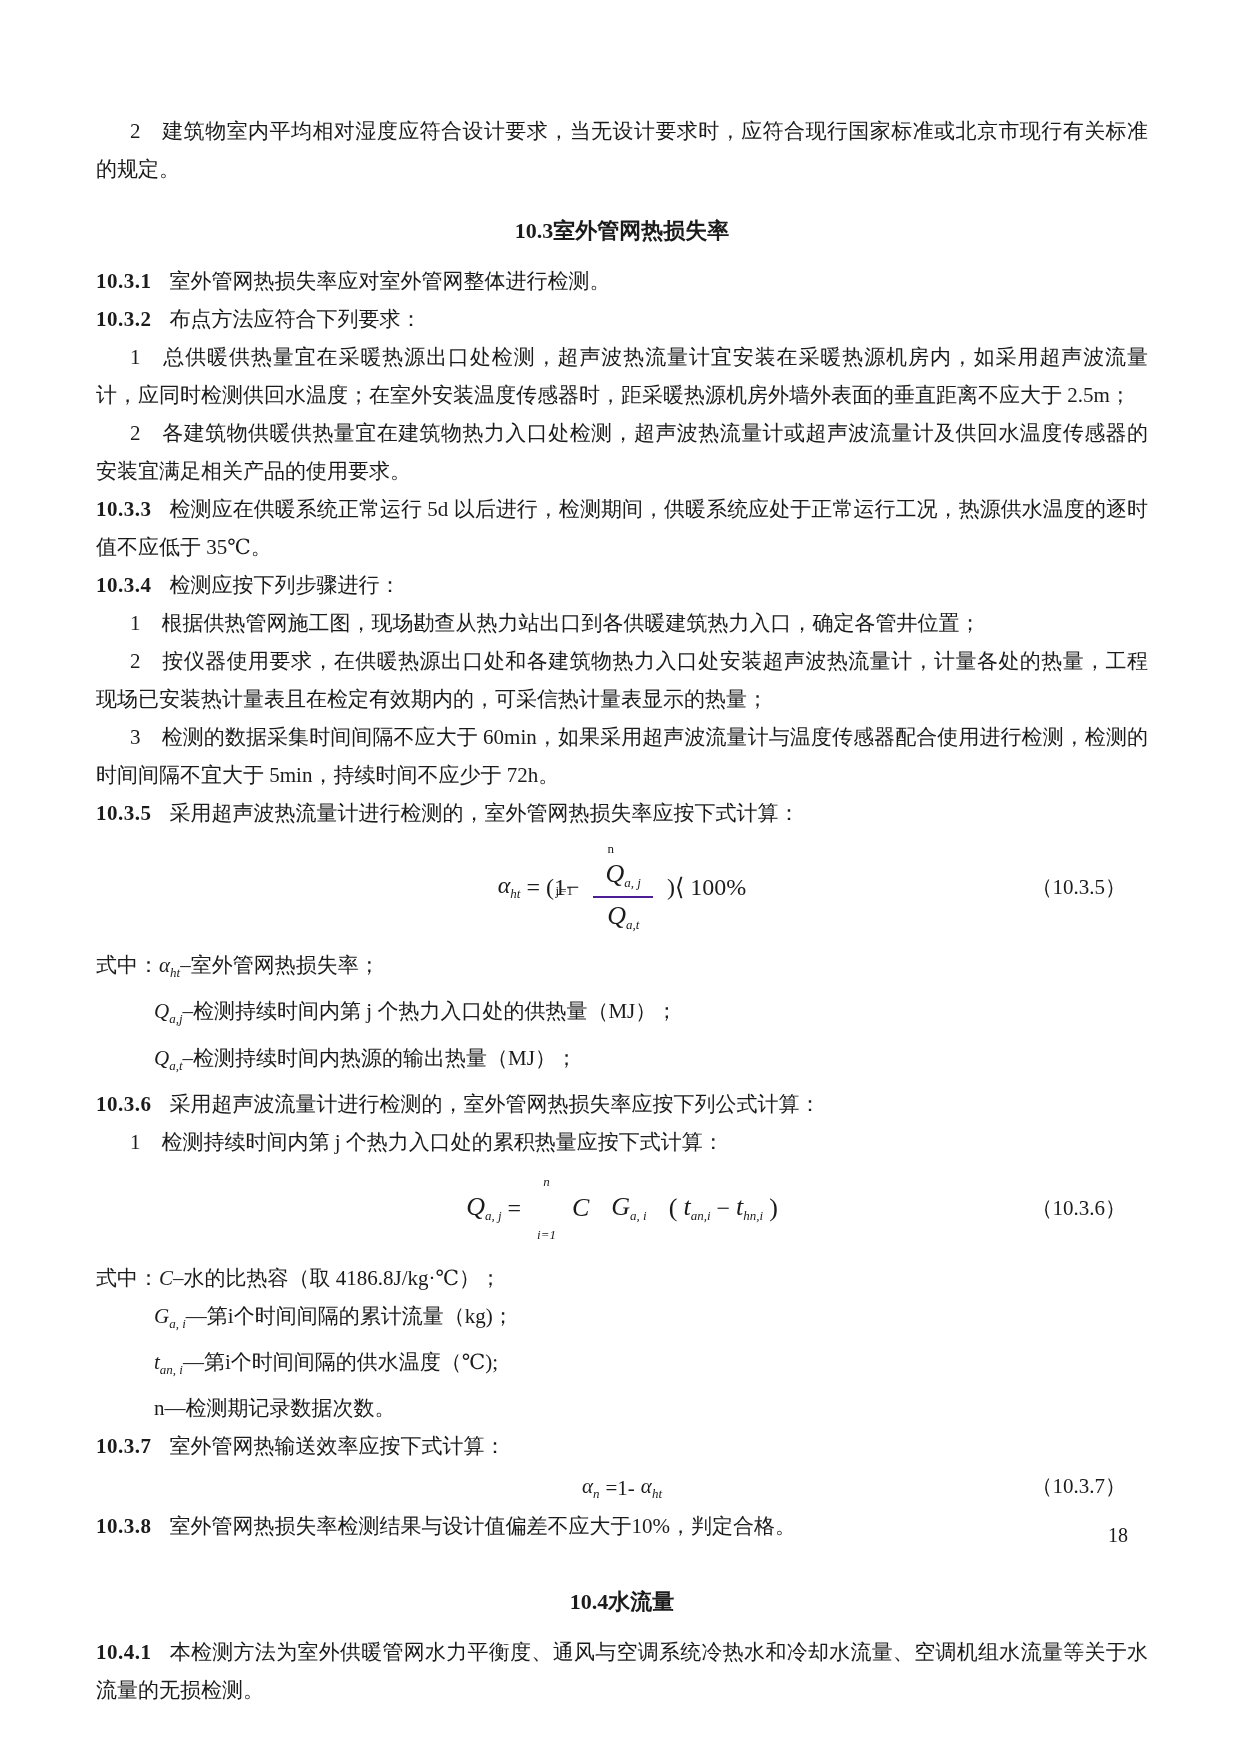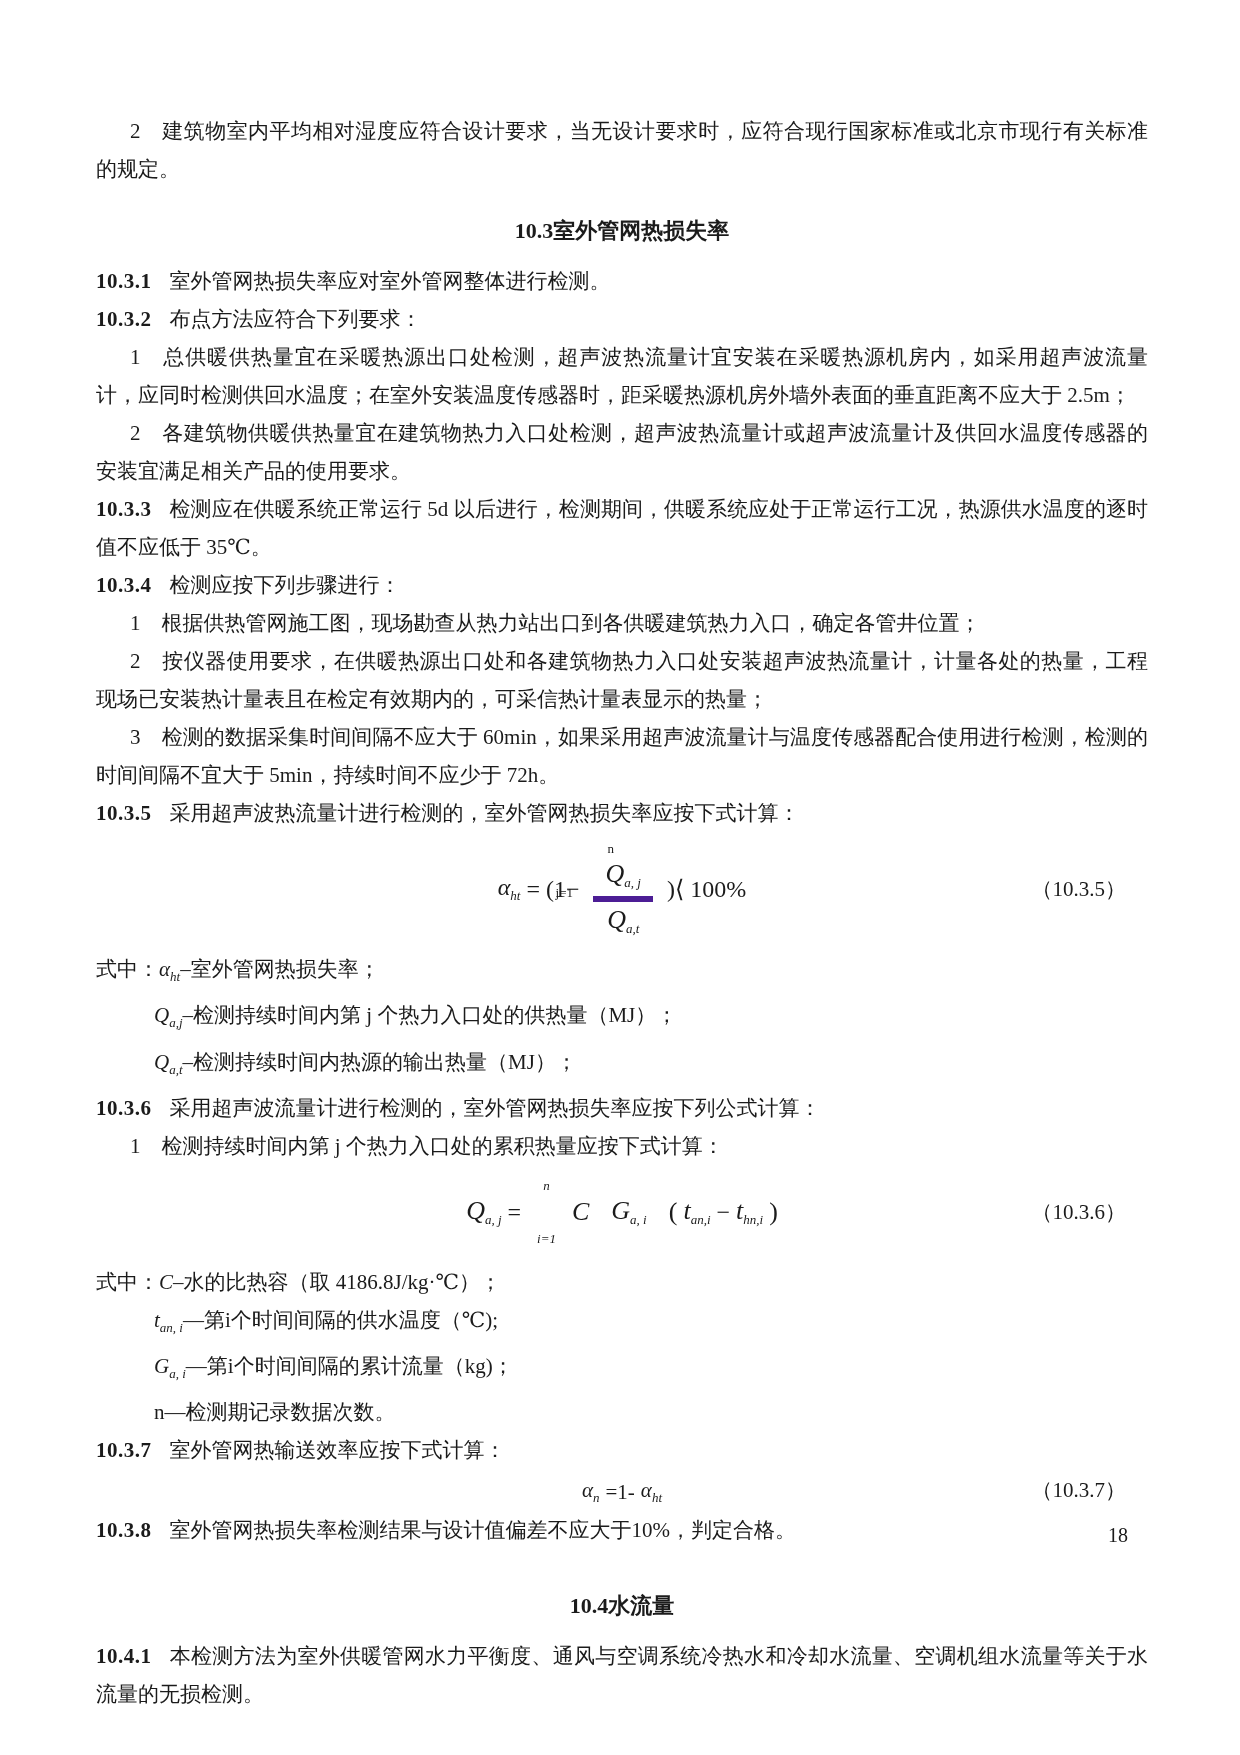--- a/index.html
+++ b/index.html
@@ -41,21 +41,21 @@
   .fr-1037 { margin:2px 0 2px 0; }
   .fwrap { display:inline-flex; align-items:center; gap:6px; line-height:1.1; }
   .fs24 { font-size:24px; }
   .fs26 { font-size:26px; }
   .fnum { position:absolute; right:22px; top:50%; transform:translateY(-50%); font-size:21px; font-style:normal; }
   
   .frac { display:inline-flex; flex-direction:column; align-items:center; position:relative; margin:0 6px; }
   .ftop { display:flex; flex-direction:column; padding:0 14px 5px 14px; }
   .lim-n { font-size:13px; align-self:flex-start; margin-left:2px; margin-bottom:4px; }
   .fq { align-self:center; }
-  .fbot { border-top:6px solid #4c1d95; padding:4px 14px 0 14px; }
+  .fbot { border-top:2px solid #4c1d95; padding:4px 14px 0 14px; }
   .lim-j { position:absolute; left:-36px; top:47%; font-size:13px; }
   
   .sumlims { display:inline-flex; flex-direction:column; align-items:center; font-size:13px; font-style:italic; margin:0 10px; gap:40px; line-height:1; }
   .gap8 { display:inline-block; width:10px; }
   .pagenum { position:absolute; top:1516px; left:1108px; font-size:20px; }
 </style>
 </head>
 <body>
 
 <div class="page">
@@ -121,22 +121,22 @@
       <span class="m fs26">(</span>
       <span><span class="m i fs26">t</span><sub class="m">an,i</sub></span>
       <span class="m fs24">−</span>
       <span><span class="m i fs26">t</span><sub class="m">hn,i</sub></span>
       <span class="m fs26">)</span>
     </span>
     <span class="fnum">（10.3.6）</span>
   </div>
 
   <p class="defline"><span>式中：</span><span class="m i">C</span><span>–水的比热容（取 4186.8J/kg·℃）；</span></p>
+  <p class="defline shift"><span class="m i">G</span><sub class="m">a, i</sub><span>—第i个时间间隔的累计流量（kg)；</span></p>
   <p class="defline shift"><span class="m i">t</span><sub class="m">an, i</sub><span>—第i个时间间隔的供水温度（℃);</span></p>
-  <p class="defline shift"><span class="m i">G</span><sub class="m">a, i</sub><span>—第i个时间间隔的累计流量（kg)；</span></p>
   <p class="defline shift"><span class="m">n</span><span>—检测期记录数据次数。</span></p>
 
 
   <p class="clause"><b class="cnum">10.3.7</b><span>室外管网热输送效率应按下式计算：</span></p>
 
   <div class="formula-row fr-1037">
     <span class="fwrap">
       <span><span class="m i">α</span><sub class="m">n</sub></span>
       <span class="m">=1-</span>
       <span><span class="m i">α</span><sub class="m">ht</sub></span>

